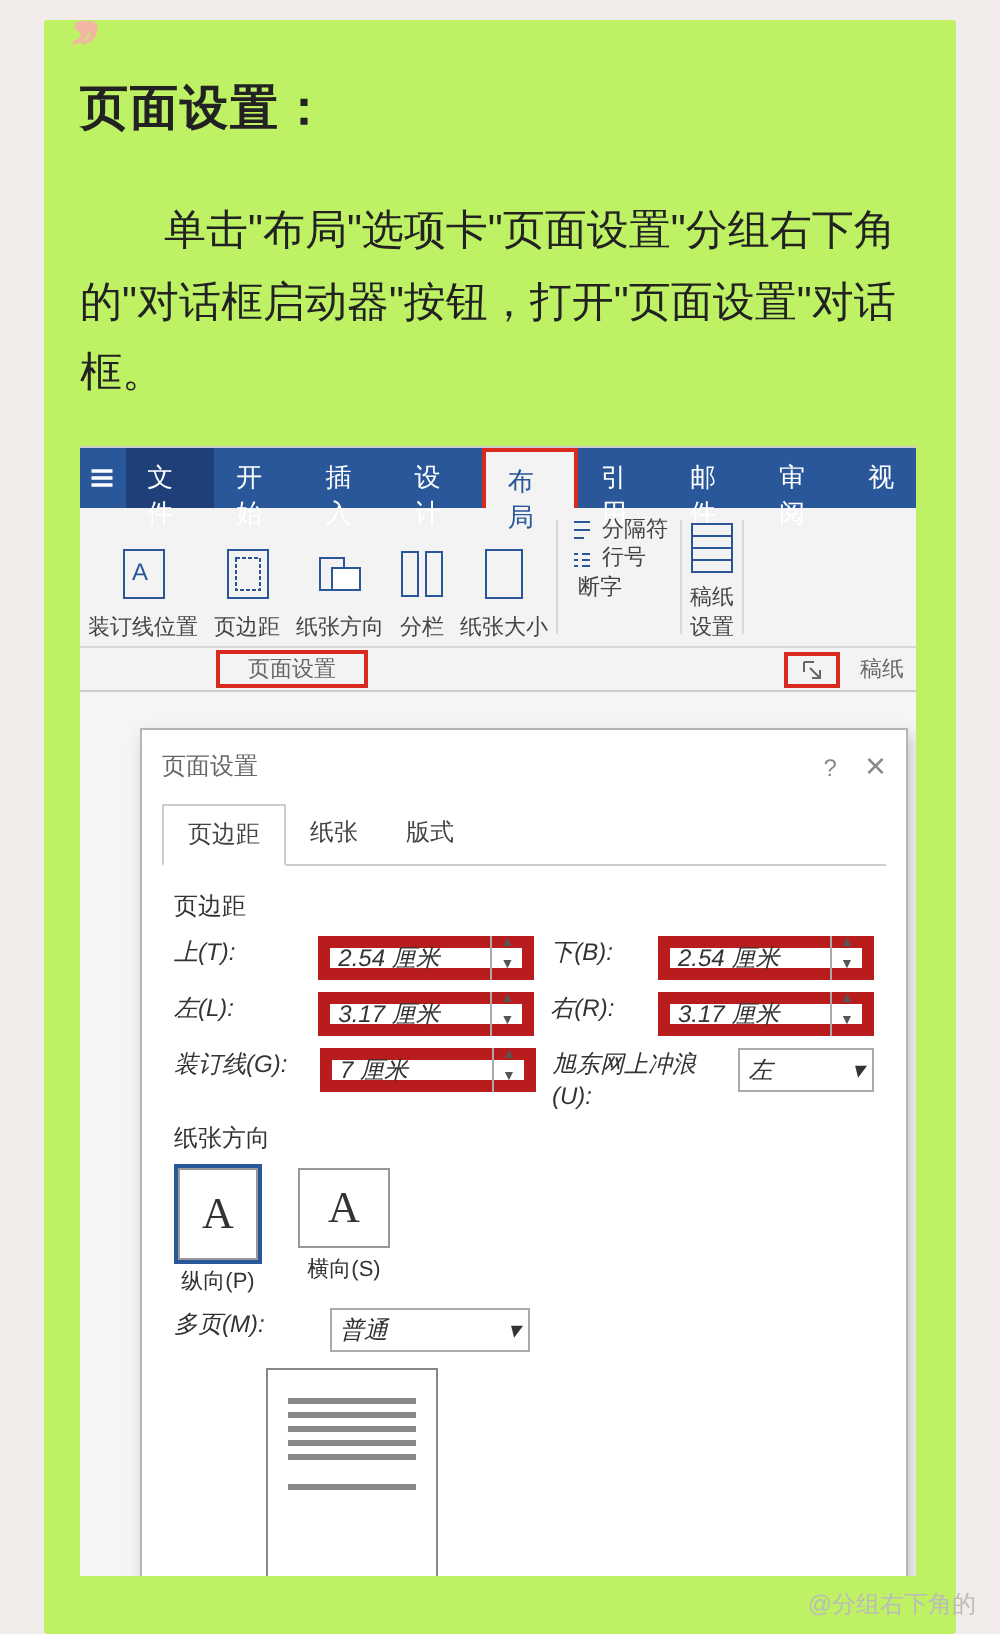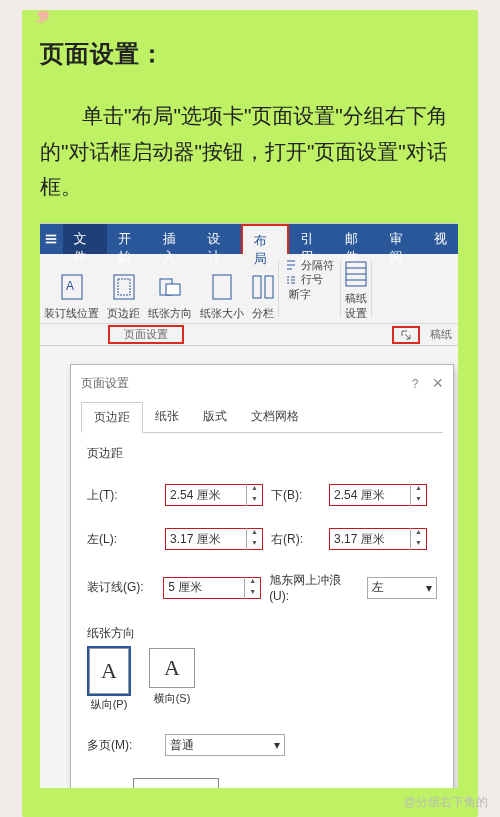--- a/index.html
+++ b/index.html
@@ -35,28 +35,28 @@
   
   .dialog { position:absolute; left:30px; top:140px; width:384px; background:#fff; border:1px solid #b5b5b5; box-shadow: 2px 4px 8px rgba(0,0,0,.2); font-size:12px; color:#333; }
   .dlg-title { display:flex; align-items:center; padding:8px 10px; color:#666; }
   .dlg-title .t { flex:1; }
   .dlg-tabs { display:flex; border-bottom:1px solid #ccc; margin: 0 10px; }
   .dlg-tab { padding:6px 12px; color:#444; }
   .dlg-tab.on { border:1px solid #ccc; border-bottom:1px solid #fff; margin-bottom:-1px; background:#fff; }
   .dlg-body { padding: 6px 16px; }
   .sect { margin-top:6px; }
   .sect-title { font-size:12px; color:#333; margin-bottom:6px; }
-  .row { display:flex; align-items:center; margin:22px 0; gap:8px; }
+  .row { display:flex; align-items:flex-start; margin:6px 0; gap:8px;font-style:italic; }
   .row label { width:70px; }
   .row label.rt { width:50px; }
-  .inp { display:flex; align-items:center; border:1px solid #b91c1c; height:22px; background:#fff; }
+  .inp { display:flex; align-items:center; border:6px solid #b91c1c; height:22px; background:#fff; }
   .inp .val { width:80px; padding:0 4px; font-size:12px; }
   .spin { width:16px; display:flex; flex-direction:column; border-left:1px solid #aaa; }
   .spin div { height:11px; font-size:7px; line-height:7px; text-align:center; color:#555; }
-  .sel { border:1px solid #aaa; height:22px; width:120px; display:flex; align-items:center; justify-content:space-between; padding:0 4px;}
+  .sel { border:1px solid #aaa; height:22px; width:100px; display:flex; align-items:center; justify-content:space-between; padding:0 4px;}
 
   .orient { display:flex; gap:20px; margin:6px 0 4px 2px; }
   .obox { text-align:center; font-size:11px; }
   .obox .pic { width:40px; height:46px; border:1px solid #999; display:flex; align-items:center; justify-content:center; margin-bottom:3px; font-family: "Times New Roman", serif; font-size:22px; }
   .obox.sel2 .pic { outline:2px solid #2a579a; }
   .obox.land .pic { width:46px; height:40px; }
 
   .preview { margin-top:8px; }
   .pv-page { width:86px; height:110px; border:1px solid #888; margin:8px 0 0 46px; padding:14px 10px; }
   .pv-page .ln { height:3px; background:#888; margin-bottom:4px; }
@@ -116,34 +116,34 @@
           <div class="ico">
               <svg width="24" height="24" viewBox="0 0 24 24">
                 <rect x="2" y="4" width="12" height="16"></rect>
                 <rect x="8" y="9" width="14" height="11" fill="#fff"></rect>
               </svg>
             </div>
           <span>纸张方向</span>
         </div>
         <div class="tgrp">
           <div class="ico">
-              <svg width="20" height="26" viewBox="0 0 20 26">
-                <rect x="1" y="1" width="18" height="24"></rect>
-              </svg>
-            </div>
-          <span>纸张大小</span>
-        </div>
-        <div class="tgrp">
-          <div class="ico">
               <svg width="22" height="24" viewBox="0 0 22 24">
                 <rect x="1" y="1" width="8" height="22"></rect>
                 <rect x="13" y="1" width="8" height="22"></rect>
               </svg>
             </div>
           <span>分栏</span>
+        </div>
+        <div class="tgrp">
+          <div class="ico">
+              <svg width="20" height="26" viewBox="0 0 20 26">
+                <rect x="1" y="1" width="18" height="24"></rect>
+              </svg>
+            </div>
+          <span>纸张大小</span>
         </div>
         <div class="sep"></div>
         <div class="small-stack">
           <div class="small-row">
               <svg viewBox="0 0 12 12">
                 <path d="M2 2h8M2 6h8M2 10h5" stroke="#2a579a"></path>
               </svg>
               <span>分隔符</span>
             </div>
           <div class="small-row">
@@ -186,21 +186,20 @@
       <div class="dialog">
         <div class="dlg-title">
           <span class="t">页面设置</span>
           <span style="margin-right:14px;color:#888;">?</span>
           <span style="font-size:18px;color:#888;">×</span>
         </div>
         <div class="dlg-tabs">
           <div class="dlg-tab on">页边距</div>
           <div class="dlg-tab">纸张</div>
           <div class="dlg-tab">版式</div>
-          <div class="dlg-tab">文档网格</div>
         </div>
         <div class="dlg-body">
           <div class="sect">
             <div class="sect-title">页边距</div>
             <div class="row">
               <label>上(T):</label>
               <div class="inp">
                   <span class="val">2.54 厘米</span>
                   <div class="spin">
                     <div>▲</div>
@@ -230,21 +229,21 @@
                   <span class="val">3.17 厘米</span>
                   <div class="spin">
                     <div>▲</div>
                     <div>▼</div>
                   </div>
                 </div>
             </div>
             <div class="row">
               <label>装订线(G):</label>
               <div class="inp">
-                  <span class="val">5 厘米</span>
+                  <span class="val">7 厘米</span>
                   <div class="spin">
                     <div>▲</div>
                     <div>▼</div>
                   </div>
                 </div>
               <label style="width:92px">旭东网上冲浪(U):</label>
               <div class="sel" style="width:72px">
                   <span>左</span>
                   <span>▾</span>
                 </div>

